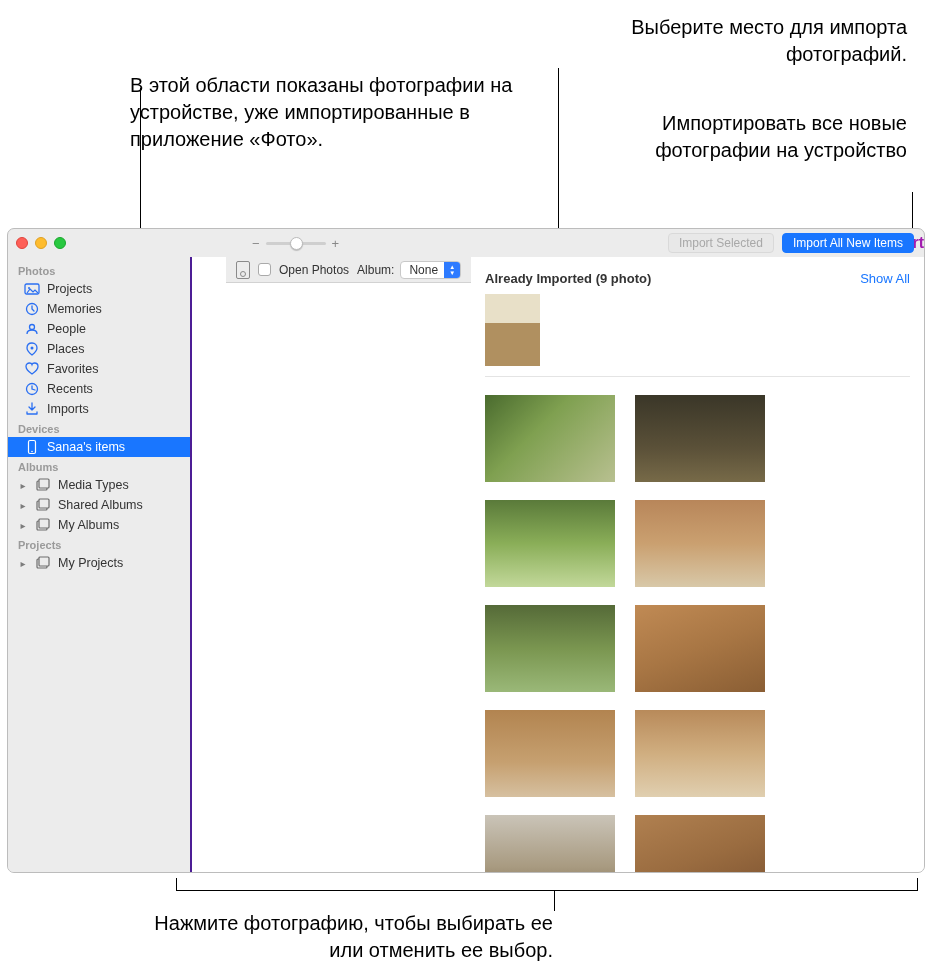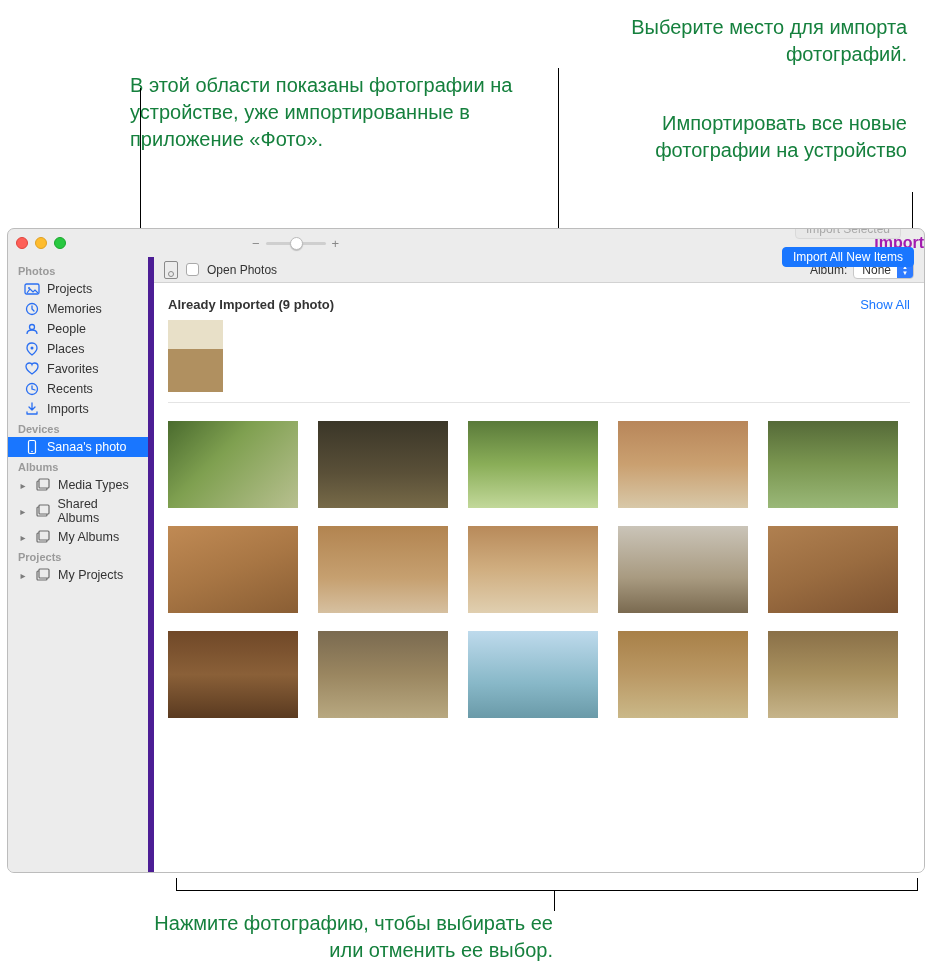--- a/index.html
+++ b/index.html
@@ -9,21 +9,21 @@
     color: #333;
     width: 931px;
     height: 974px;
     position: relative;
     background: #fff;
   }
   .callout {
     position: absolute;
     font-size: 20px;
     line-height: 1.35;
-    color: #15803d;
+    color: #000000;
   }
   .callout.right { text-align: right; }
   .callout-line { position: absolute; background: #000; }
   .window {
     position: absolute;
     left: 7px;
     top: 228px;
     width: 918px;
     height: 645px;
     border: 1px solid #bcbcbc;
@@ -42,35 +42,35 @@
   }
   .traffic-lights { display: flex; gap: 7px; }
   .traffic-light { width: 12px; height: 12px; border-radius: 50%; }
   .tl-red { background: #fe5f57; border: 0.5px solid #e0443d; }
   .tl-yellow { background: #febc2e; border: 0.5px solid #dea023; }
   .tl-green { background: #28c840; border: 0.5px solid #1aa72d; }
   .zoom-slider { display:flex; align-items:center; gap:6px; margin-left: 178px; color:#888;}
   .zoom-track { width: 60px; height: 3px; background: #cfcfcf; border-radius: 2px; position: relative; }
   .zoom-knob { position:absolute; left: 24px; top:-5px; width:13px; height:13px; background:#fff; border:1px solid #bbb; border-radius:50%; box-shadow:0 1px 1px rgba(0,0,0,.2);}
   .titlebar-title { position:absolute; left:0; right:0; text-align:right; font-weight:600; color:#a21caf; font-size:16px; pointer-events:none;}
-  .titlebar-right { position:absolute; right:10px; display:flex; gap:8px; align-items:center;flex-direction:column;}
+  .titlebar-right { position:absolute; right:10px; display:flex; gap:8px; align-items:center;}
   .btn { font-size:12px; padding:2px 10px; border-radius:4px; border:1px solid #c9c9c9; background:#fbfbfb; color:#333; white-space:nowrap;}
   .btn.disabled { background:#e8e8e8; color:#a8a8a8; border-color:#d9d9d9;}
   .btn.primary { background:#1976ff; color:#fff; border-color:#1976ff; font-weight:400;}
   .body { flex:1; display:flex; overflow:hidden;}
-  .sidebar { width:146px; background:#ececec; border-right:6px solid #4c1d95; padding:4px 0; overflow:auto; font-size:13px;}
+  .sidebar { width:184px; background:#ececec; border-right:2px solid #4c1d95; padding:4px 0; overflow:auto; font-size:13px;}
   .sb-section-title { color:#9a9a9a; font-size:11px; font-weight:600; padding:4px 10px 2px; }
   .sb-item { display:flex; align-items:center; gap:7px; padding:2px 10px 2px 16px; color:#333; font-size:12.5px; cursor:default;}
   .sb-item .icon { width:16px; height:16px; display:flex; align-items:center; justify-content:center; color:#2a6ff2;}
   .sb-item.selected { background:#1976ff; color:#fff; border-radius:0;}
   .sb-item.selected .icon { color:#fff;}
   .sb-item.album { padding-left:10px; color:#333;}
   .disclosure { width:10px; color:#7c7c7c; font-size:10px; display:inline-block; text-align:center;}
   .sb-item.album .icon { color:#6d6d6d;}
-  .main { flex:1; background:#fff; display:flex; flex-direction:column; overflow:hidden;}
+  .main { flex:1; background:#fff; display:flex; overflow:hidden;padding-left:34px;}
   .optionbar { height:26px; background:#ececec; border-bottom:1px solid #d2d2d2; display:flex; align-items:center; padding:0 10px; gap:8px; font-size:12px;}
   .device-icon { width:14px; height:18px; border:1.2px solid #8a8a8a; border-radius:2px; position:relative;}
   .device-icon::after { content:''; position:absolute; bottom:1px; left:50%; transform:translateX(-50%); width:4px; height:4px; border:1px solid #8a8a8a; border-radius:50%;}
   .checkbox { width:13px; height:13px; border:1px solid #aaa; border-radius:3px; background:#fff;}
   .album-select { margin-left:auto; display:flex; align-items:center; gap:6px; color:#333;justify-content:space-between;}
   .select { display:flex; align-items:center; background:#fff; border-radius:4px; overflow:hidden; border:1px solid #c8c8c8; height:18px;}
   .select .sel-val { padding:0 6px 0 8px; font-size:12px;}
   .select .sel-arrows { width:16px; height:100%; background:#2e7bff; display:flex; flex-direction:column; align-items:center; justify-content:center; color:#fff; font-size:6px; line-height:6px;}
   .content { flex:1; overflow:auto; padding:10px 14px;}
   .section-hdr { display:flex; align-items:center; justify-content:space-between; margin:4px 0 8px;}
@@ -208,21 +208,21 @@
       </div>
 
       <div class="sb-section-title">Devices</div>
       <div class="sb-item selected">
         <span class="icon">
             <svg width="16" height="16" viewBox="0 0 16 16">
               <rect x="4.5" y="1.5" width="7" height="13" rx="1.5" fill="none" stroke="currentColor" stroke-width="1.2"></rect>
               <circle cx="8" cy="12.5" r="0.8" fill="currentColor"></circle>
             </svg>
           </span>
-        <span>Sanaa's photo</span>
+        <span>Sanaa's items</span>
       </div>
 
       <div class="sb-section-title">Albums</div>
       <div class="sb-item album">
         <span class="disclosure">▸</span>
         <span class="icon">
             <svg width="16" height="16" viewBox="0 0 16 16">
               <rect x="2" y="4" width="10" height="9" rx="1" fill="none" stroke="currentColor" stroke-width="1.2"></rect>
               <rect x="4" y="2" width="10" height="9" rx="1" fill="#ececec" stroke="currentColor" stroke-width="1.2"></rect>
             </svg>

